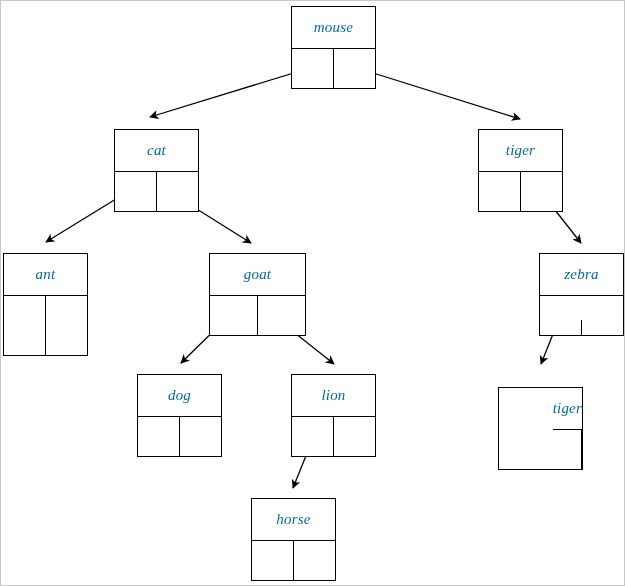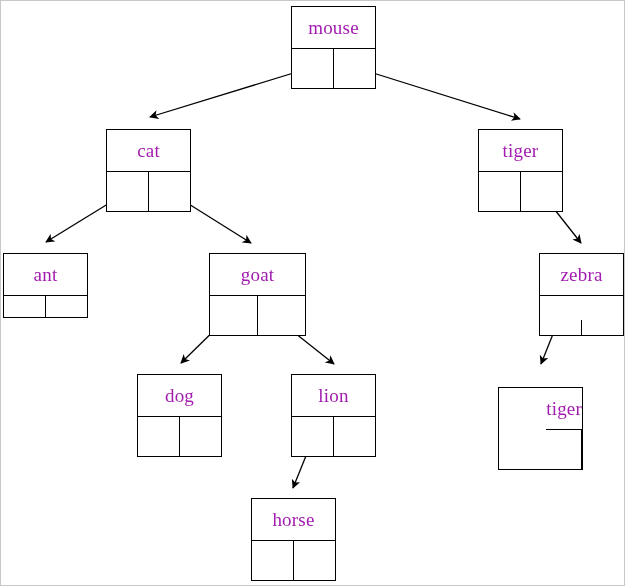--- a/index.html
+++ b/index.html
@@ -37,24 +37,25 @@
     flex-direction: column;
     z-index: 2;
   }
   .node-label {
     flex: 0 0 auto;
     display: flex;
     align-items: center;
     justify-content: center;
     box-sizing: border-box;
     border-bottom: 1.6px solid #000000;
-    font-size: 19px;
+    font-size: 15px;
     line-height: 1;
-    color: #a21caf;
+    color: #0369a1;
     letter-spacing: 0.2px;
+    font-style: italic;
   }
   .node-cells {
     flex: 1 1 auto;
     display: flex;
     box-sizing: border-box;
   }
   .node-cell {
     flex: 1 1 50%;
     box-sizing: border-box;
     background: #ffffff;
@@ -86,35 +87,35 @@
       </g>
   </svg>
   <div id="nodes-group">
       <div class="node" style="left: 290px; top: 5px; width: 85px; height: 83px;">
         <div class="node-label" style="height: 42px;">mouse</div>
         <div class="node-cells">
           <div class="node-cell left"></div>
           <div class="node-cell right"></div>
         </div>
       </div>
-      <div class="node" style="left: 105px; top: 128px; width: 85px; height: 83px;">
+      <div class="node" style="left: 113px; top: 128px; width: 85px; height: 83px;">
         <div class="node-label" style="height: 42px;">cat</div>
         <div class="node-cells">
           <div class="node-cell left"></div>
           <div class="node-cell right"></div>
         </div>
       </div>
       <div class="node" style="left: 477px; top: 128px; width: 85px; height: 83px;">
         <div class="node-label" style="height: 42px;">tiger</div>
         <div class="node-cells">
           <div class="node-cell left"></div>
           <div class="node-cell right"></div>
         </div>
       </div>
-      <div class="node" style="left: 2px; top: 252px; width: 85px; height: 65px; text-align: center;">
+      <div class="node" style="left: 2px; top: 252px; width: 85px; height: 103px; text-align: center;">
         <div class="node-label" style="height: 42px;">ant</div>
         <div class="node-cells">
           <div class="node-cell left"></div>
           <div class="node-cell right"></div>
         </div>
       </div>
       <div class="node" style="left: 208px; top: 252px; width: 97px; height: 83px;">
         <div class="node-label" style="height: 42px;">goat</div>
         <div class="node-cells">
           <div class="node-cell left"></div>

